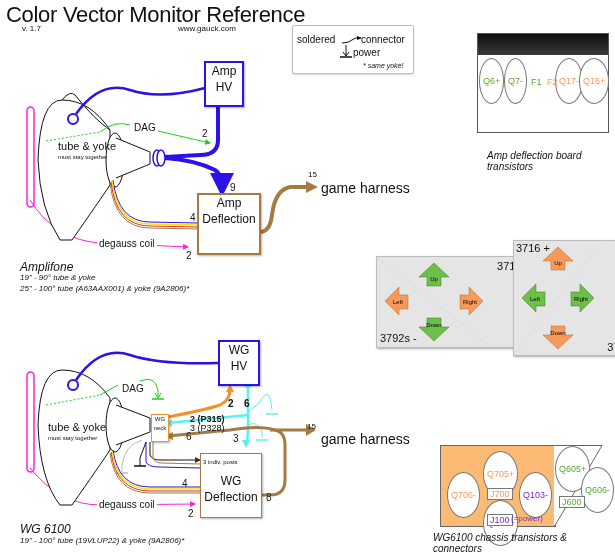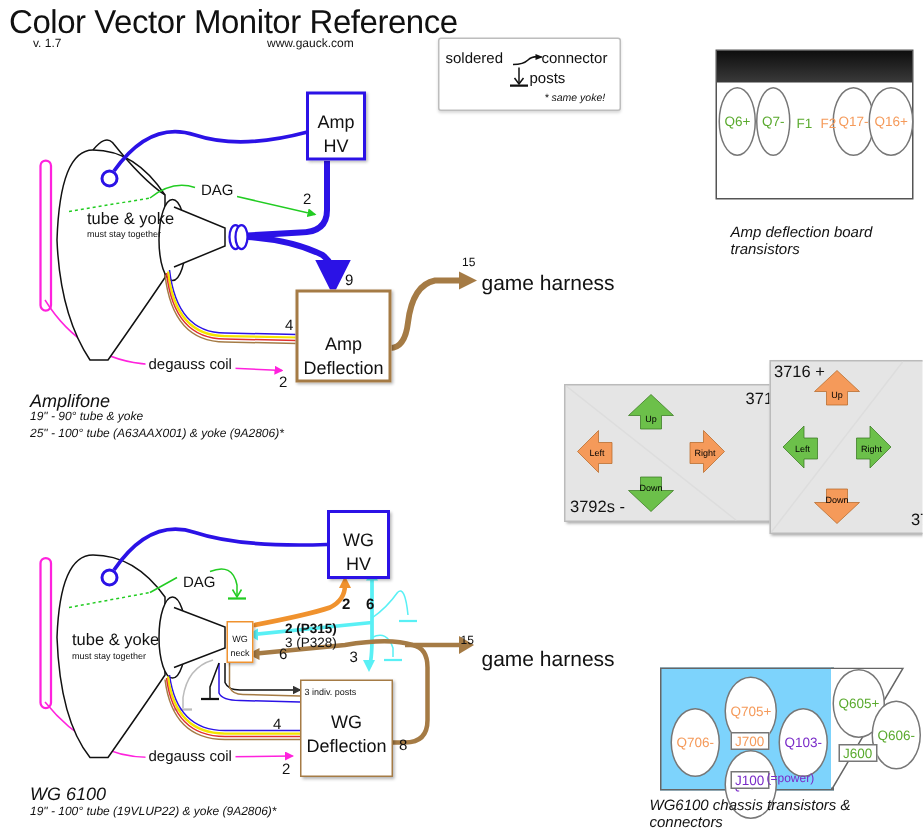--- a/index.html
+++ b/index.html
@@ -9,21 +9,21 @@
   .version { left:22px; top:24px; font-size:8px; }
   .url { left:178px; top:24px; font-size:8px; }
   .legend-box { left:292px; top:25px; width:120px; height:47px; border:1px solid #bdbdbd; border-radius:2px; background:#fff; box-shadow:0 1px 2px rgba(0,0,0,0.15); }
   .legend-soldered { left:4px; top:8px; font-size:10px; }
   .legend-connector { left:68px; top:8px; font-size:10px; }
   .legend-ground { left:60px; top:21px; font-size:10px; }
   .legend-note { left:70px; top:36px; font-size:7px; font-style:italic; }
   .sec-title { font-size:12px; font-style:italic; }
   .sec-sub { font-size:8px; font-style:italic; }
   .caption { font-size:10px; font-style:italic; }
-  .box { background:#fff; border:2px solid; display:flex; align-items:flex-end; justify-content:center; text-align:center; font-size:12px; line-height:16px; box-shadow:1px 1px 2px rgba(0,0,0,0.3); }
+  .box { background:#fff; border:2px solid; display:flex; align-items:flex-start; justify-content:center; text-align:center; font-size:12px; line-height:16px; box-shadow:1px 1px 2px rgba(0,0,0,0.3); }
   .lbl { font-size:10px; }
   .small { font-size:8px; }
   .num { font-size:10px; }
   .gh { font-size:14px; }
   .pill { position:absolute; border:1px solid #777; border-radius:50%; font-size:9px; padding:17px 3px; background:#fff; }
   .rectlbl { position:absolute; border:1px solid #777; font-size:9px; padding:0 2px; background:#fff; }
   .dirbox { border:1px solid #bbb; background:#e5e5e5; box-shadow:1px 1px 2px rgba(0,0,0,0.35);padding-left:44px; }
   .dirlbl { font-size:11px; }
   svg text { font-family:"Liberation Sans", sans-serif; }
 </style>
@@ -39,21 +39,21 @@
   <svg class="abs" style="left:48px;top:8px;" width="22" height="12">
     <path d="M1 9 Q8 9 11 6 T20 4" fill="none" stroke="#111" stroke-width="1"></path>
     <path d="M16 2 L21 4 L16 6 Z" fill="#111"></path>
   </svg>
   <span class="abs legend-connector">connector</span>
   <svg class="abs" style="left:46px;top:18px;" width="14" height="16">
     <line x1="7" y1="1" x2="7" y2="12" stroke="#111" stroke-width="1"></line>
     <path d="M4 8 L7 12 L10 8" fill="none" stroke="#111" stroke-width="1"></path>
     <line x1="1" y1="13" x2="13" y2="13" stroke="#111" stroke-width="1.5"></line>
   </svg>
-  <span class="abs legend-ground">posts</span>
+  <span class="abs legend-ground">power</span>
   <span class="abs legend-note">* same yoke!</span>
 </div>
 
 <svg class="abs" style="left:0;top:0;" width="615" height="552">
   <defs>
     <marker id="ahBlue" markerWidth="6" markerHeight="6" refX="3" refY="3" orient="auto">
         <path d="M0 0 L6 3 L0 6 Z" fill="#2b12e6"></path>
       </marker>
     <marker id="ahGreen" markerWidth="6" markerHeight="6" refX="5" refY="3" orient="auto">
         <path d="M0 0 L6 3 L0 6 Z" fill="#22cc22"></path>
@@ -243,21 +243,21 @@
 <div class="abs num" style="left:186px;top:431px;">6</div>
 <div class="abs num" style="left:233px;top:433px;">3</div>
 <div class="abs num" style="left:182px;top:478px;">4</div>
 <div class="abs num" style="left:188px;top:508px;">2</div>
 <div class="abs num" style="left:266px;top:492px;">8</div>
 <div class="abs small" style="left:307px;top:422px;">15</div>
 <div class="abs gh" style="left:321px;top:431px;">game harness</div>
 <div class="abs sec-title" style="left:20px;top:522px;">WG 6100</div>
 <div class="abs sec-sub" style="left:20px;top:536px;">19" - 100° tube (19VLUP22) &amp; yoke (9A2806)*</div>
 
-<div class="abs" style="left:440px;top:445px;width:114px;height:80px;border:1px solid #666;background:#7dd3fc;">
+<div class="abs" style="left:440px;top:445px;width:114px;height:80px;border:1px solid #666;background:#fdba74;">
   <span class="pill" style="left:42px;top:5px;color:#f59a5a;">Q705+</span>
   <span class="pill" style="left:6px;top:26px;color:#f59a5a;">Q706-</span>
   <span class="pill" style="left:78px;top:26px;color:#7a2bc8;">Q103-</span>
   <span class="rectlbl" style="left:46px;top:42px;color:#f59a5a;">J700</span>
   <span class="pill" style="left:42px;top:54px;color:#7a2bc8;">Q102+</span>
   <span class="rectlbl" style="left:46px;top:68px;color:#7a2bc8;">J100</span>
   <span class="abs" style="left:70px;top:68px;font-size:8px;color:#7a2bc8;">(=power)</span>
 </div>
 <svg class="abs" style="left:554px;top:445px;" width="50" height="82">
   <path d="M0 0.5 L48 0.5 L1 80.5 L0 80.5" fill="#fff" stroke="#666" stroke-width="1"></path>

